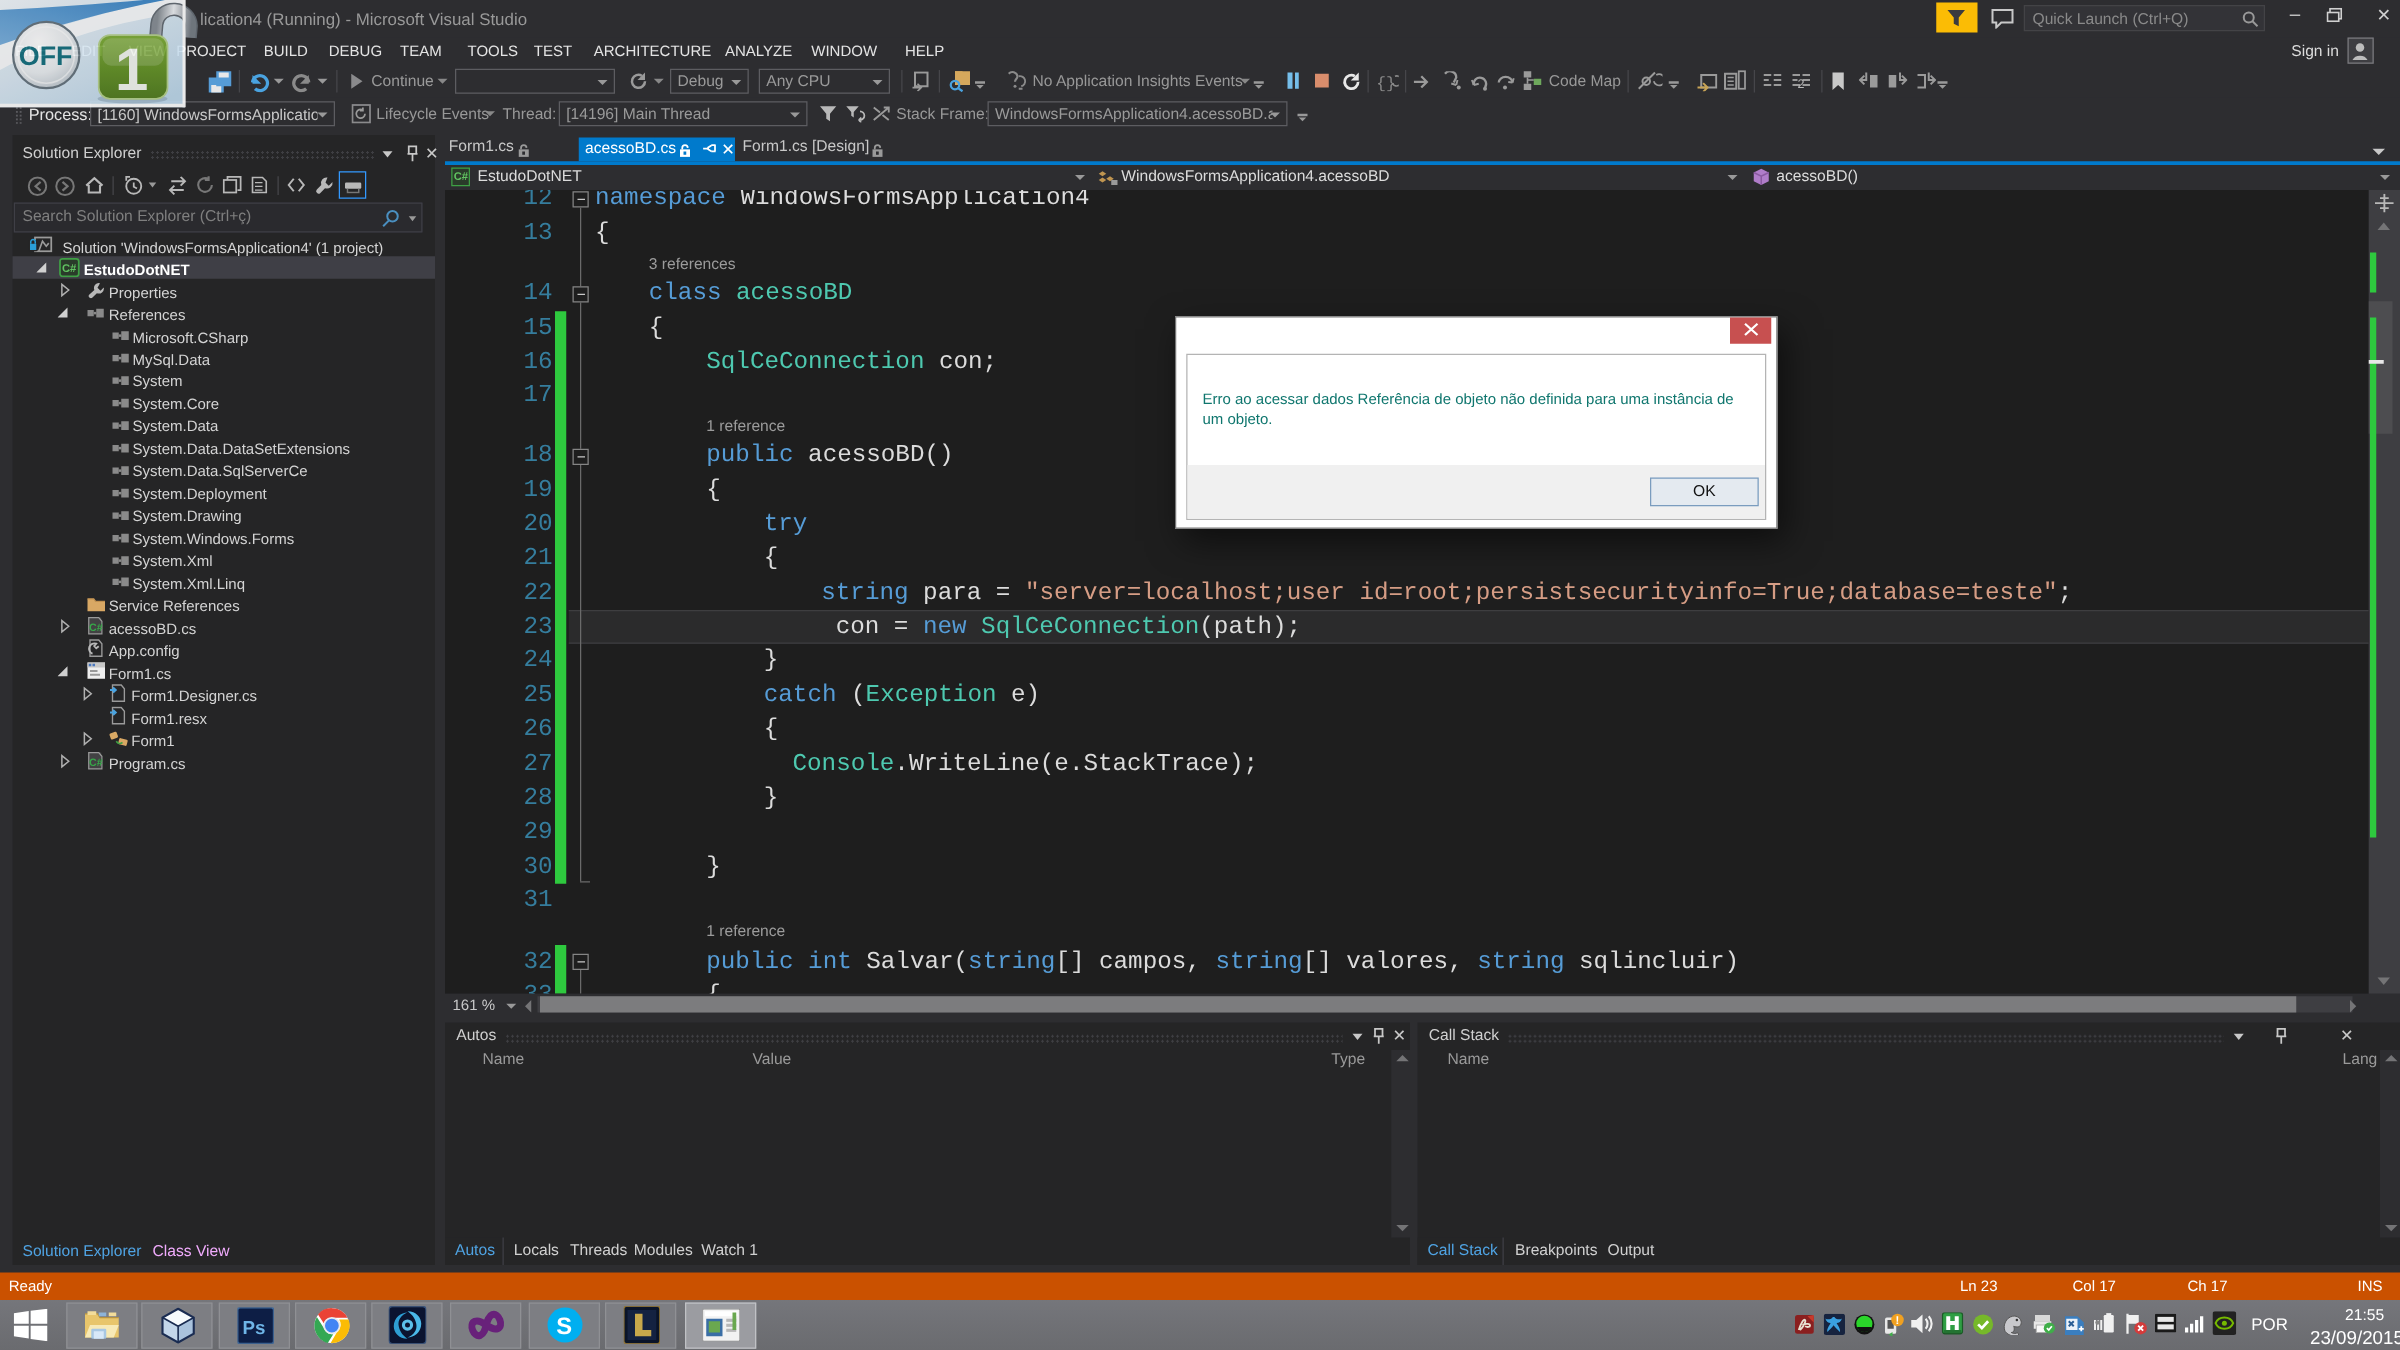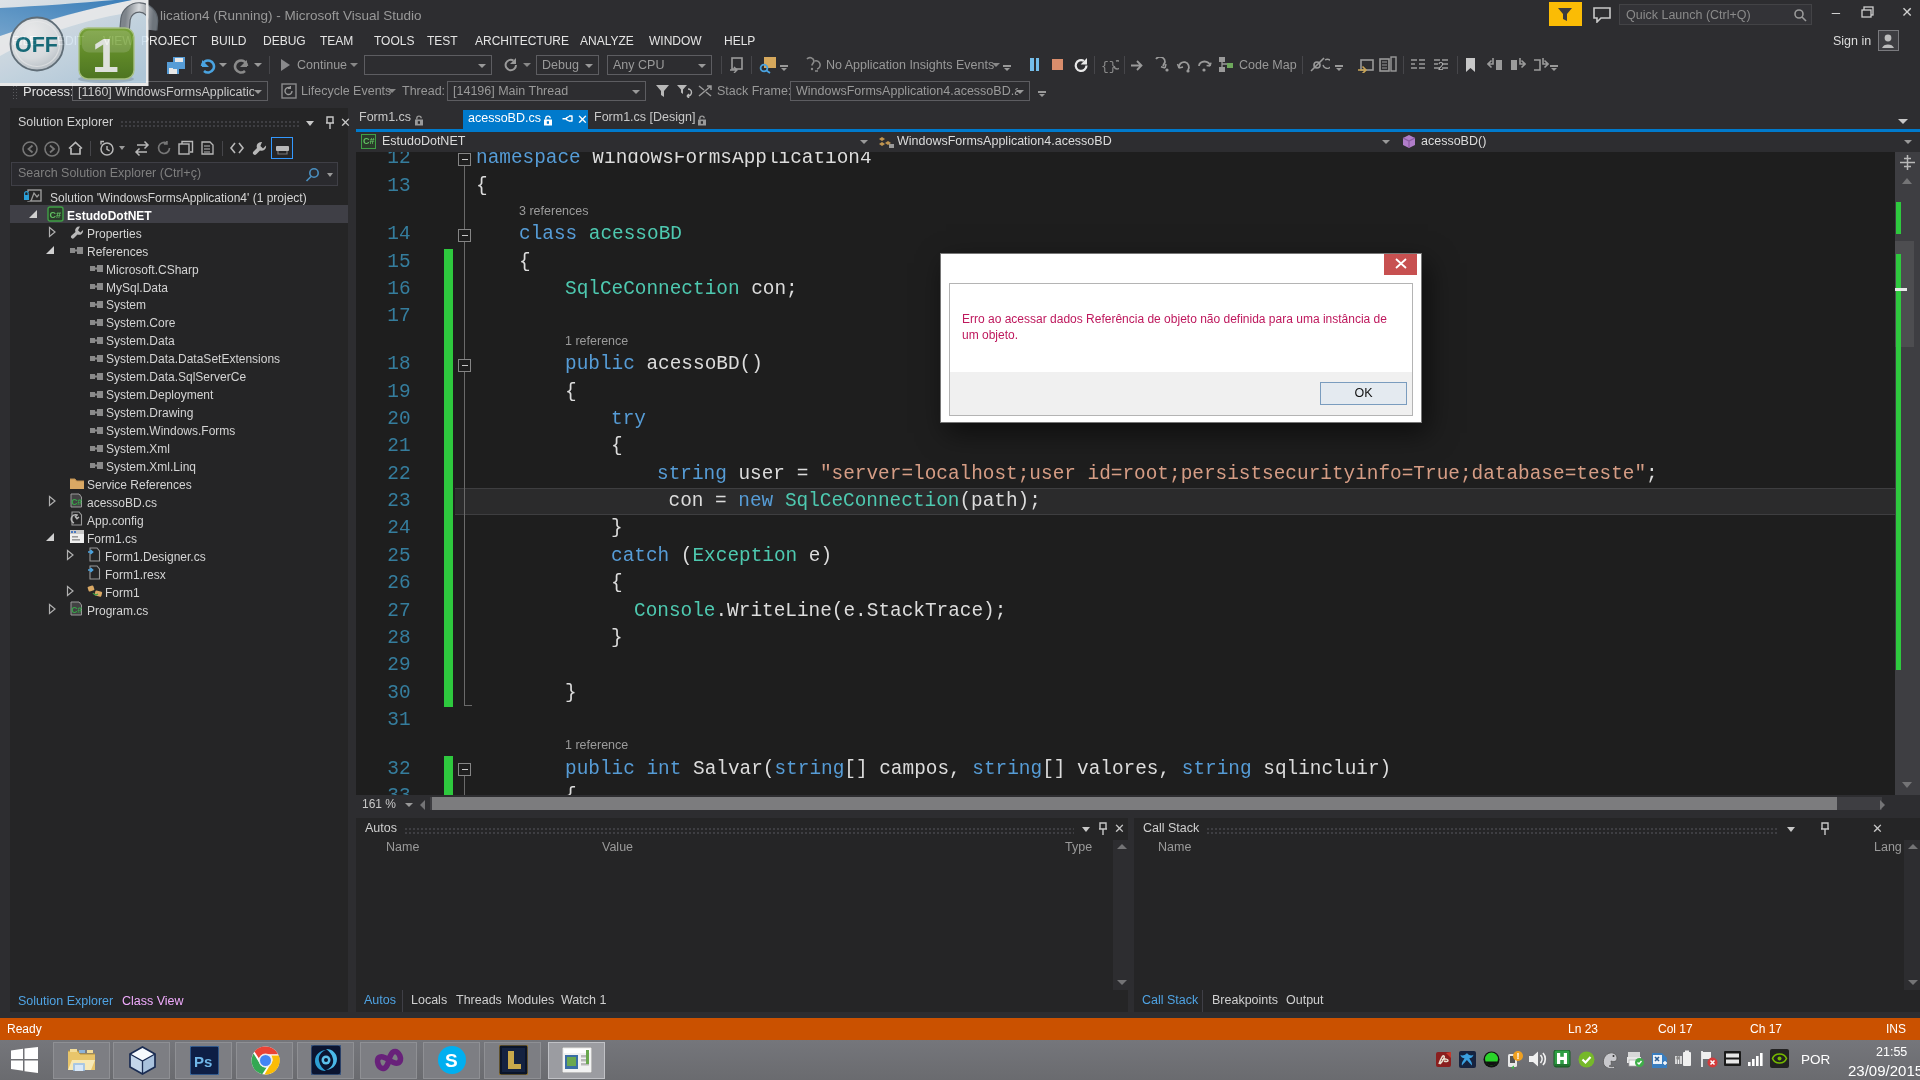--- a/index.html
+++ b/index.html
@@ -28,21 +28,21 @@
 #sol-tree { position:absolute; left:0; top:80px; width:338px; height:560px; font-size:12px; color:#d4d4d4; }
 .trow { position:absolute; height:18px; line-height:18px; white-space:nowrap; }
 #sol-tabs { position:absolute; left:0; top:884px; width:338px; height:22px; font-size:12.5px; }
 
 #tabrow { left:356px; top:110px; width:1564px; height:19px; }
 .tab { position:absolute; top:0; height:19px; font-size:12.5px; color:#c8c8c8; }
 #bluebar { left:356px; top:129px; width:1564px; height:2.5px; background:#007acc; }
 #navbar { left:356px; top:131.5px; width:1564px; height:20.5px; background:#2d2d30; font-size:12.5px; color:#dcdcdc; }
 #editor { left:356px; top:152px; width:1539px; height:643px; background:#1e1e1e; overflow:hidden; }
 .cl { position:absolute; white-space:pre; font-family:"Liberation Mono", monospace; font-size:19.4px; line-height:27.37px; height:27.37px; }
-.lnum { position:absolute; width:86px; text-align:center; color:#357d9d; font-family:"Liberation Mono", monospace; font-size:19.4px; line-height:27.37px; height:27.37px; }
+.lnum { position:absolute; width:86px; text-align:right; color:#357d9d; font-family:"Liberation Mono", monospace; font-size:19.4px; line-height:27.37px; height:27.37px; }
 .lens { position:absolute; color:#9b9b9b; font-size:12.5px; }
 .kw { color:#569cd6; } .ty { color:#4ec9b0; } .st { color:#d69d85; } .pl { color:#dcdcdc; }
 #vscroll { left:1895px; top:152px; width:25px; height:643px; background:#3e3e42; }
 #hscrollrow { left:356px; top:795px; width:1564px; height:17px; background:#2d2d30; }
 
 #autos { left:356px; top:818px; width:772px; height:194px; background:#252526; }
 #callstack { left:1134px; top:818px; width:786px; height:194px; background:#252526; }
 .ptitle { position:absolute; left:9px; top:3px; color:#d0d0d0; font-size:12.5px; }
 .phead { position:absolute; top:22px; color:#9a9a9a; font-size:12.5px; }
 .ptab { position:absolute; top:172px; font-size:12.5px; color:#d0d0d0; height:22px; line-height:20px; }
@@ -655,21 +655,21 @@
   <div class="cl" style="left:120px;top:20.7px"><span class="pl">{</span></div>
   <div class="lens" style="left:163px;top:52px">3 references</div>
   <div class="cl" style="left:163px;top:69.3px"><span class="kw">class</span> <span class="ty">acessoBD</span></div>
   <div class="cl" style="left:163px;top:96.7px"><span class="pl">{</span></div>
   <div class="cl" style="left:209px;top:123.9px"><span class="ty">SqlCeConnection</span><span class="pl"> con;</span></div>
   <div class="lens" style="left:209px;top:182px">1 reference</div>
   <div class="cl" style="left:209px;top:199.3px"><span class="kw">public</span><span class="pl"> acessoBD()</span></div>
   <div class="cl" style="left:209px;top:226.7px"><span class="pl">{</span></div>
   <div class="cl" style="left:255px;top:253.8px"><span class="kw">try</span></div>
   <div class="cl" style="left:255px;top:281.3px"><span class="pl">{</span></div>
-  <div class="cl" style="left:301px;top:308.7px"><span class="kw">string</span><span class="pl"> user = </span><span class="st">"server=localhost;user id=root;persistsecurityinfo=True;database=teste"</span><span class="pl">;</span></div>
+  <div class="cl" style="left:301px;top:308.7px"><span class="kw">string</span><span class="pl"> para = </span><span class="st">"server=localhost;user id=root;persistsecurityinfo=True;database=teste"</span><span class="pl">;</span></div>
   <div class="cl" style="left:312.5px;top:336.1px"><span class="pl">con = </span><span class="kw">new</span> <span class="ty">SqlCeConnection</span><span class="pl">(path);</span></div>
   <div class="cl" style="left:255px;top:363.4px"><span class="pl">}</span></div>
   <div class="cl" style="left:255px;top:390.9px"><span class="kw">catch</span><span class="pl"> (</span><span class="ty">Exception</span><span class="pl"> e)</span></div>
   <div class="cl" style="left:255px;top:418.3px"><span class="pl">{</span></div>
   <div class="cl" style="left:278px;top:445.7px"><span class="ty">Console</span><span class="pl">.WriteLine(e.StackTrace);</span></div>
   <div class="cl" style="left:255px;top:473.0px"><span class="pl">}</span></div>
   <div class="cl" style="left:209px;top:527.8px"><span class="pl">}</span></div>
   <div class="lens" style="left:209px;top:586px">1 reference</div>
   <div class="cl" style="left:209px;top:603.8px"><span class="kw">public</span> <span class="kw">int</span><span class="pl"> Salvar(</span><span class="kw">string</span><span class="pl">[] campos, </span><span class="kw">string</span><span class="pl">[] valores, </span><span class="kw">string</span><span class="pl"> sqlincluir)</span></div>
   <div class="cl" style="left:209px;top:631.2px"><span class="pl">{</span></div>
@@ -910,21 +910,21 @@
   <span style="position:absolute;left:1848px;top:22px;color:#fff;font-size:15px">23/09/2015</span>
 </div>
 
 <div class="abs" id="dialog">
   <div id="dlg-x"><svg width="14" height="12" style="margin-top:4px">
         <path d="M2 1 L12 10 M12 1 L2 10" stroke="#fff" stroke-width="1.8"></path>
       </svg></div>
   <div id="dlg-inner">
     <div id="dlg-strip"></div>
       <div id="dlg-ok">OK</div>
-    <span style="position:absolute;left:12px;top:27px;width:438px;color:#be185d;font-size:12px;line-height:16.3px">Erro ao acessar dados Referência de objeto não definida para uma instância de um objeto.</span>
+    <span style="position:absolute;left:12px;top:27px;width:438px;color:#0f766e;font-size:12px;line-height:16.3px">Erro ao acessar dados Referência de objeto não definida para uma instância de um objeto.</span>
 
   </div>
 </div>
 
 <div class="abs" id="watermark">
   <svg width="170" height="86" viewBox="0 0 170 86">
     <defs>
       <linearGradient id="wbg" x1="0" y1="0" x2=".8" y2="1">
         <stop offset="0" stop-color="#f2f7fb"></stop>
           <stop offset=".5" stop-color="#d8e7f2"></stop>

